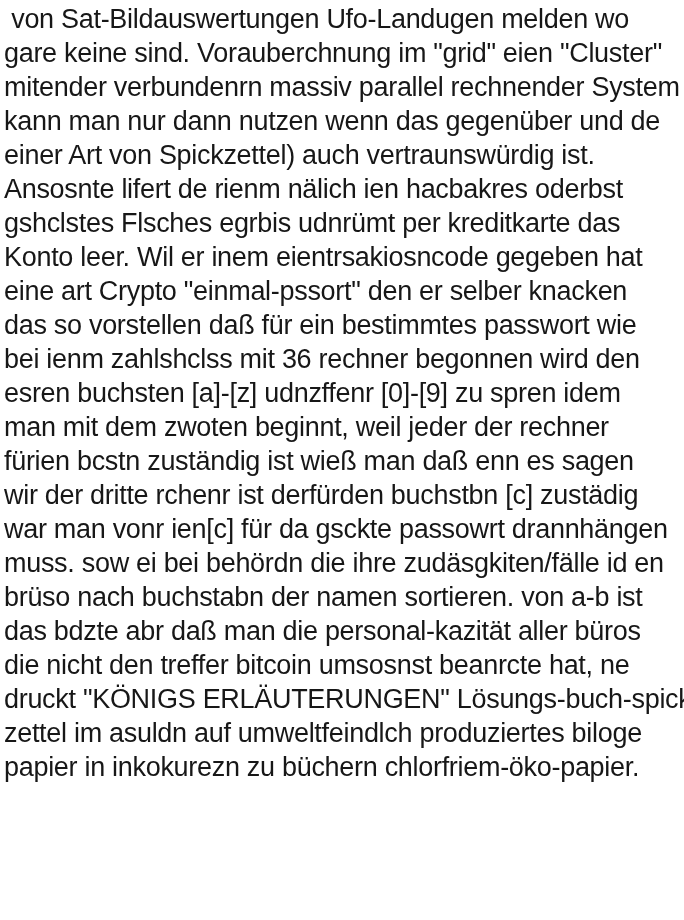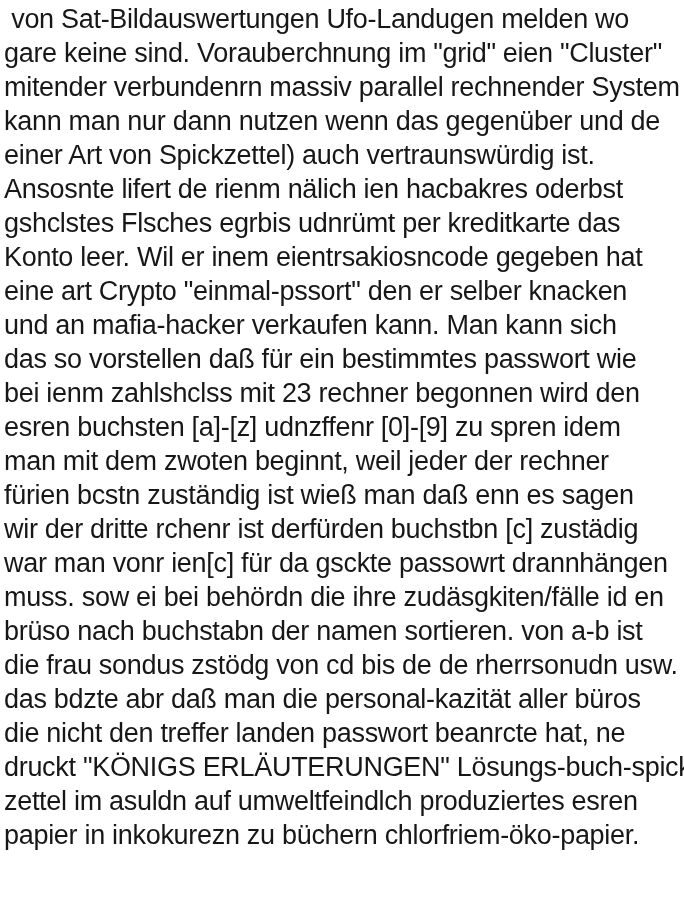--- a/index.html
+++ b/index.html
@@ -34,29 +34,27 @@
 <div class="document">
   <div class="text-line"> von Sat-Bildauswertungen Ufo-Landugen melden wo</div>
   <div class="text-line">gare keine sind. Vorauberchnung im "grid" eien "Cluster"</div>
   <div class="text-line">mitender verbundenrn massiv parallel rechnender System</div>
   <div class="text-line">kann man nur dann nutzen wenn das gegenüber und de</div>
   <div class="text-line">einer Art von Spickzettel) auch vertraunswürdig ist.</div>
   <div class="text-line">Ansosnte lifert de rienm nälich ien hacbakres oderbst</div>
   <div class="text-line">gshclstes Flsches egrbis udnrümt per kreditkarte das</div>
   <div class="text-line">Konto leer. Wil er inem eientrsakiosncode gegeben hat</div>
   <div class="text-line">eine art Crypto "einmal-pssort" den er selber knacken</div>
-  <div class="text-line">und an mafia-hacker verkaufen kann. Man kann sich</div>
   <div class="text-line">das so vorstellen daß für ein bestimmtes passwort wie</div>
-  <div class="text-line">bei ienm zahlshclss mit 23 rechner begonnen wird den</div>
+  <div class="text-line">bei ienm zahlshclss mit 36 rechner begonnen wird den</div>
   <div class="text-line">esren buchsten [a]-[z] udnzffenr [0]-[9] zu spren idem</div>
   <div class="text-line">man mit dem zwoten beginnt, weil jeder der rechner</div>
   <div class="text-line">fürien bcstn zuständig ist wieß man daß enn es sagen</div>
   <div class="text-line">wir der dritte rchenr ist derfürden buchstbn [c] zustädig</div>
   <div class="text-line">war man vonr ien[c] für da gsckte passowrt drannhängen</div>
   <div class="text-line">muss. sow ei bei behördn die ihre zudäsgkiten/fälle id en</div>
   <div class="text-line">brüso nach buchstabn der namen sortieren. von a-b ist</div>
-  <div class="text-line">die frau sondus zstödg von cd bis de de rherrsonudn usw.</div>
   <div class="text-line">das bdzte abr daß man die personal-kazität aller büros</div>
-  <div class="text-line">die nicht den treffer landen passwort beanrcte hat, ne</div>
+  <div class="text-line">die nicht den treffer bitcoin umsosnst beanrcte hat, ne</div>
   <div class="text-line">druckt "KÖNIGS ERLÄUTERUNGEN" Lösungs-buch-spick-</div>
-  <div class="text-line">zettel im asuldn auf umweltfeindlch produziertes esren</div>
+  <div class="text-line">zettel im asuldn auf umweltfeindlch produziertes biloge</div>
   <div class="text-line">papier in inkokurezn zu büchern chlorfriem-öko-papier.</div>
 </div>
 
 </body></html>

